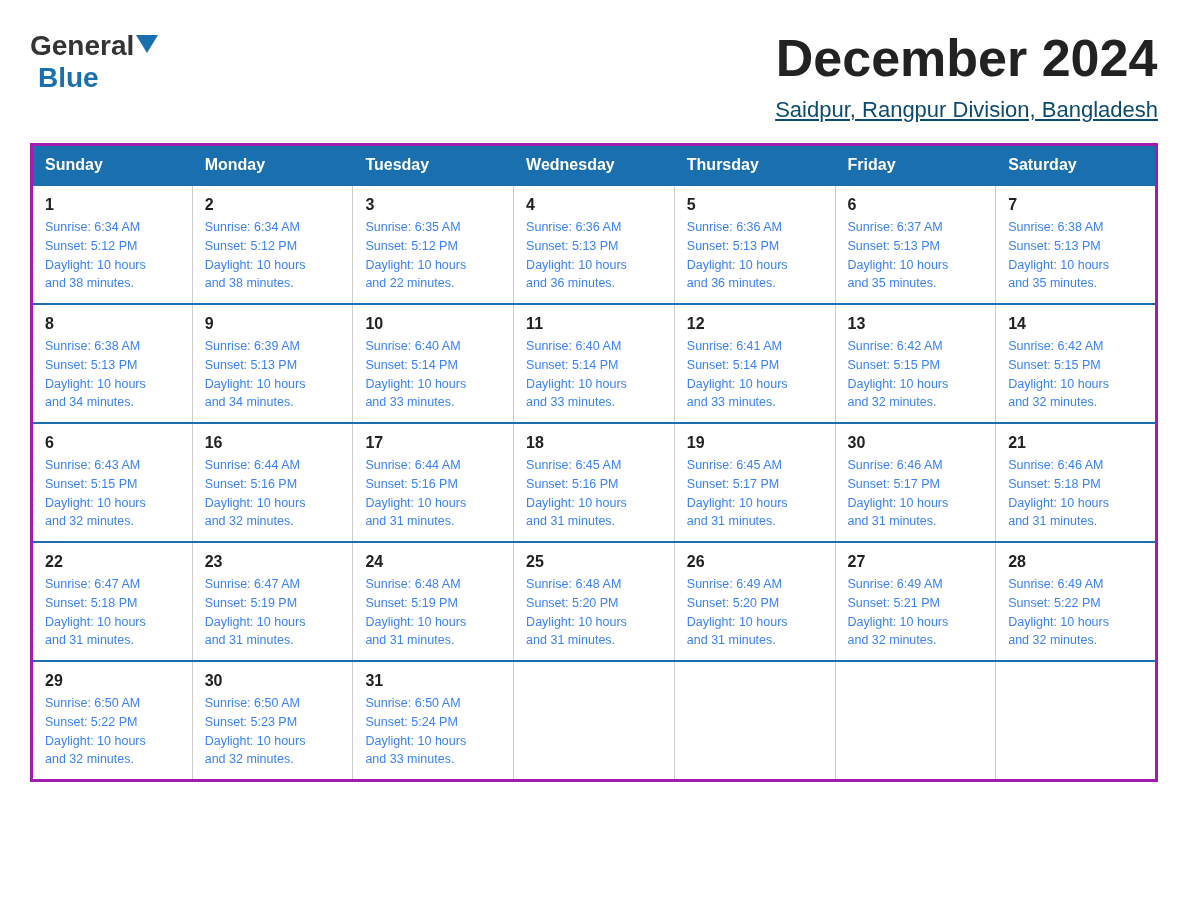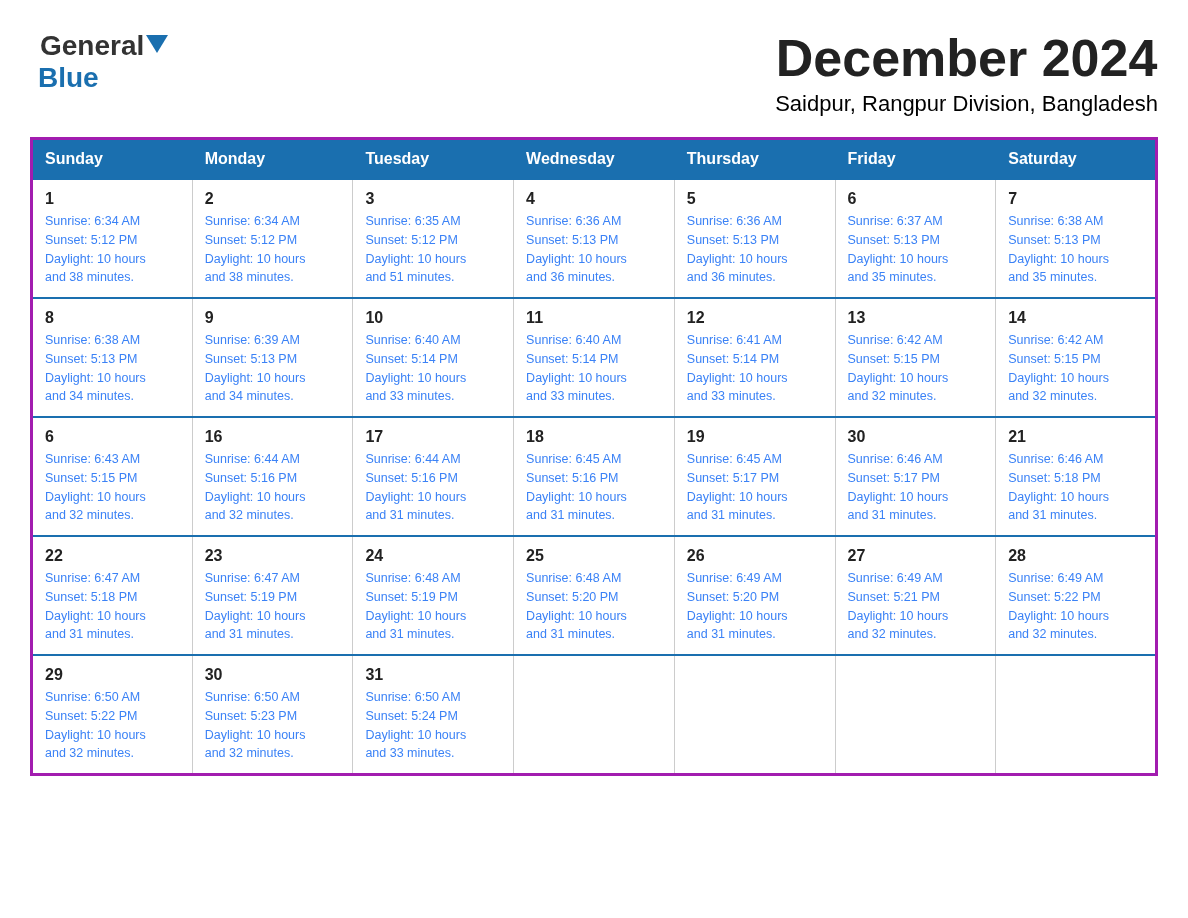--- a/index.html
+++ b/index.html
@@ -26,22 +26,23 @@
     }
     .title-section h1 {
       font-size: 52px;
       font-weight: bold;
       color: #222;
       line-height: 1.1;
     }
     .title-section h2 {
       font-size: 22px;
       font-weight: normal;
-      color: #000000;
-      margin-top: 4px;
+      color: #0c4a6e;
+      margin-top: 10px;
+      text-decoration: underline;
     }
     .calendar {
       width: 100%;
       border-collapse: collapse;
       border: 3px solid #a21caf;
     }
     .calendar th {
       background-color: #1a6faf;
       color: #fff;
       padding: 10px 12px;
@@ -79,21 +80,20 @@
     
     .logo-wrapper {
       display: flex;
       align-items: center;
       gap: 0;
     }
     .logo-general {
       font-size: 28px;
       font-weight: bold;
       color: #333;
-      margin-left: 10px;
     }
     .logo-blue {
       font-size: 28px;
       font-weight: bold;
       color: #1a6faf;
     }
   </style>
 </head>
 <body>
 
@@ -146,21 +146,21 @@
           <span>Daylight: 10 hours</span><br>
           <span>and 38 minutes.</span>
         </div>
       </td>
         <td>
         <span class="day-number">3</span>
         <div class="day-info">
           <span>Sunrise: 6:35 AM</span><br>
           <span>Sunset: 5:12 PM</span><br>
           <span>Daylight: 10 hours</span><br>
-          <span>and 51 minutes.</span>
+          <span>and 22 minutes.</span>
         </div>
       </td>
         <td>
         <span class="day-number">4</span>
         <div class="day-info">
           <span>Sunrise: 6:36 AM</span><br>
           <span>Sunset: 5:13 PM</span><br>
           <span>Daylight: 10 hours</span><br>
           <span>and 36 minutes.</span>
         </div>

